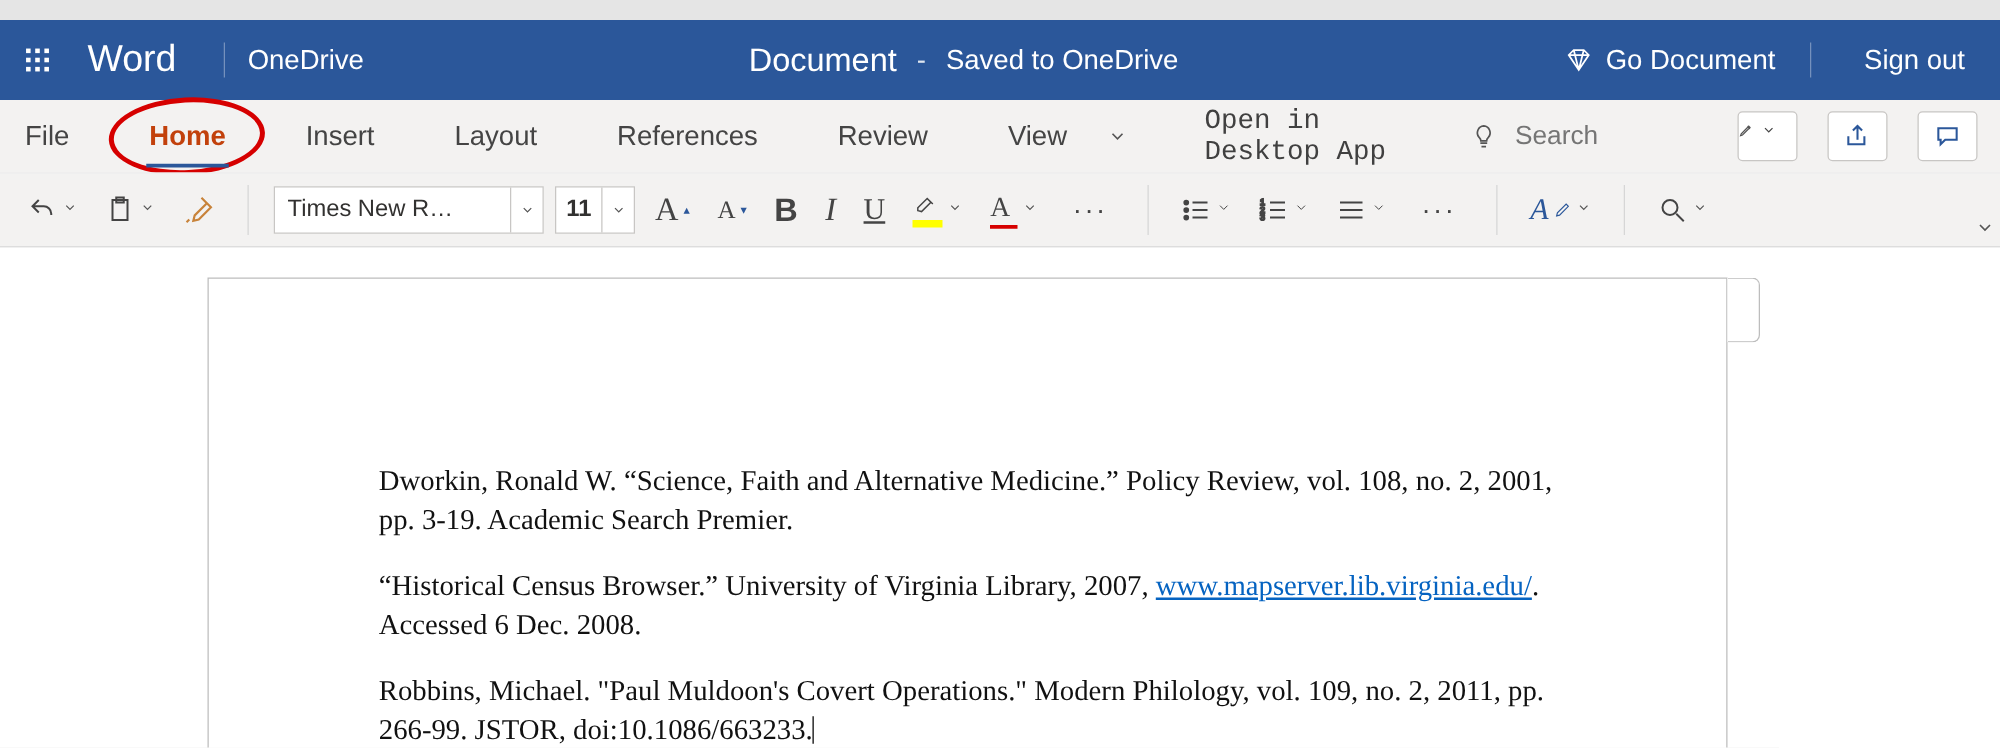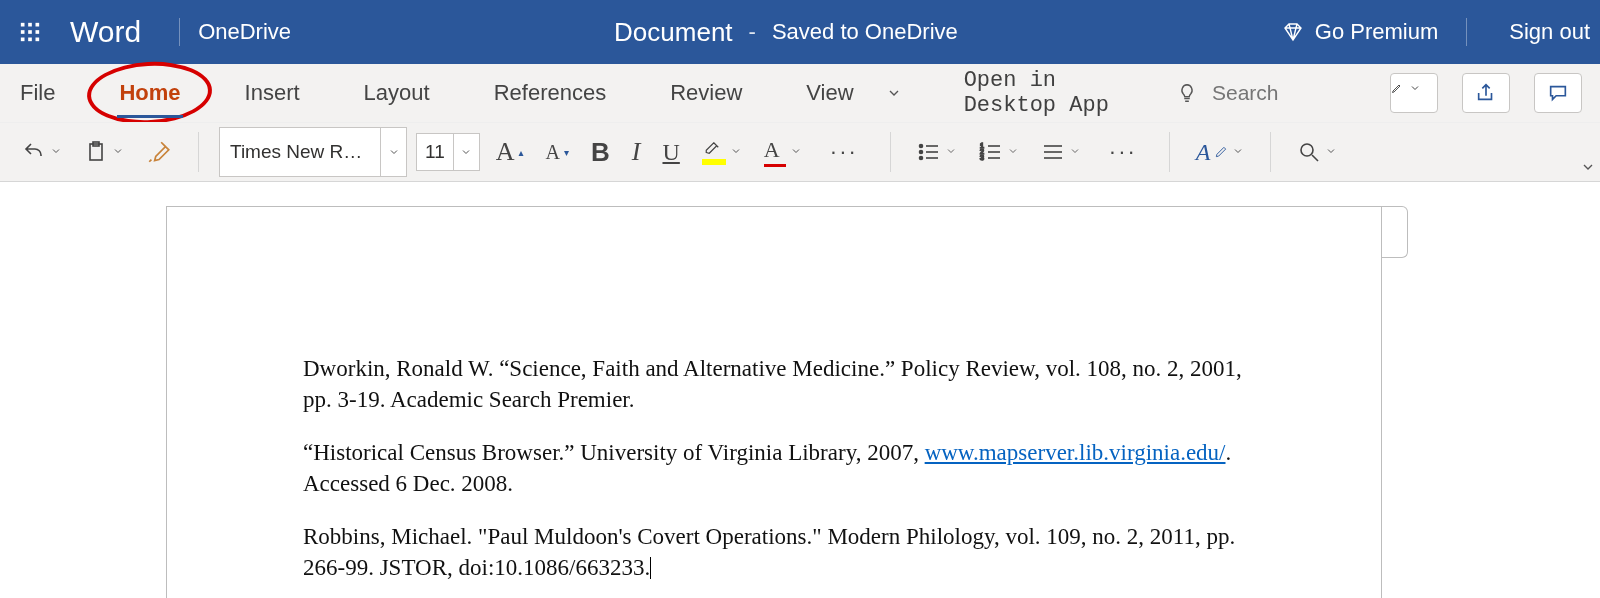--- a/index.html
+++ b/index.html
@@ -19,22 +19,23 @@
     color:var(--text);
   }
 
   
   .titlebar{
     height:64px;
     background:var(--blue);
     color:#fff;
     display:flex;
     align-items:center;
-    padding:0 10px 0 10px;
+    padding:0 28px 0 10px;
     font-size:22px;
+    margin-top:16px;
   }
   .titlebar .waffle{width:40px;display:flex;justify-content:center;}
   .waffle svg{fill:#fff;}
   .app-name{font-weight:400;font-size:30px;margin-left:20px;margin-right:20px;}
   .vsep{width:1px;height:28px;background:rgba(255,255,255,.35);margin:0 18px;}
   .onedrive{font-size:22px;}
   .title-center{flex:1;display:flex;justify-content:center;align-items:center;gap:16px;}
   .doc-title{font-size:26px;}
   .doc-dash{opacity:.85;}
   .doc-saved{font-size:22px;}
@@ -82,25 +83,25 @@
     align-items:center;
     padding:0 16px;
     gap:10px;
     position:relative;
   }
   .grp-sep{width:1px;height:40px;background:#d6d6d6;margin:0 10px;}
   .rbtn{display:flex;align-items:center;gap:4px;padding:4px 6px;cursor:pointer;color:#444;}
   .rbtn svg{stroke:#444;fill:none;stroke-width:1.6;}
   .chev{display:inline-block;}
   .chev svg{width:12px;height:12px;stroke:#555;stroke-width:2;fill:none;}
-  .font-sel{display:flex;align-items:center;border:1px solid var(--border);background:#fff;height:50px;}
+  .font-sel{display:flex;align-items:center;border:1px solid var(--border);background:#fff;height:38px;gap:28px;}
   .font-sel .name{width:160px;padding:0 10px;font-size:19px;white-space:nowrap;overflow:hidden;text-overflow:ellipsis;}
   .font-sel .dd{width:26px;display:flex;align-items:center;justify-content:center;border-left:1px solid var(--border);height:100%;}
   .size-sel{display:flex;align-items:center;border:1px solid var(--border);background:#fff;height:38px;margin-left:-1px;}
-  .size-sel .val{padding:0 8px;font-size:19px;}
+  .size-sel .val{padding:0 8px;font-size:19px;font-weight:bold;}
   .size-sel .dd{width:26px;display:flex;align-items:center;justify-content:center;border-left:1px solid var(--border);height:100%;}
   .ftxt{font-family:"Times New Roman",serif;font-size:26px;color:#444;}
   .sup{font-size:10px;vertical-align:top;color:var(--blue);}
   .sdown{font-size:10px;vertical-align:sub;color:var(--blue);}
   .bold{font-weight:800;font-size:26px;}
   .italic{font-style:italic;font-size:26px;font-family:serif;}
   .uline{font-size:24px;text-decoration:underline;font-family:serif;}
   .hl{position:relative;}
   .hl .bar{height:6px;width:24px;background:#ffff00;display:block;margin-top:-2px;}
   .fc .bar{height:3px;width:22px;background:#d60000;display:block;margin-top:1px;}
@@ -169,21 +170,21 @@
   <div class="title-center">
     <span class="doc-title">Document</span>
     <span class="doc-dash">-</span>
     <span class="doc-saved">Saved to OneDrive</span>
   </div>
 
   <div class="premium">
     <svg width="24" height="24" viewBox="0 0 24 24">
         <path d="M4 8 L8 4 H16 L20 8 L12 20 Z M4 8 H20 M8 4 L12 20 M16 4 L12 20"></path>
       </svg>
-    <span>Go Premium</span>
+    <span>Go Document</span>
   </div>
   <div class="vsep"></div>
   <div class="signout">Sign out</div>
 </div>
 
 <div class="tabstrip">
   <div class="tab">File</div>
   <div class="tab active circled">Home</div>
   <div class="tab">Insert</div>
   <div class="tab">Layout</div>

